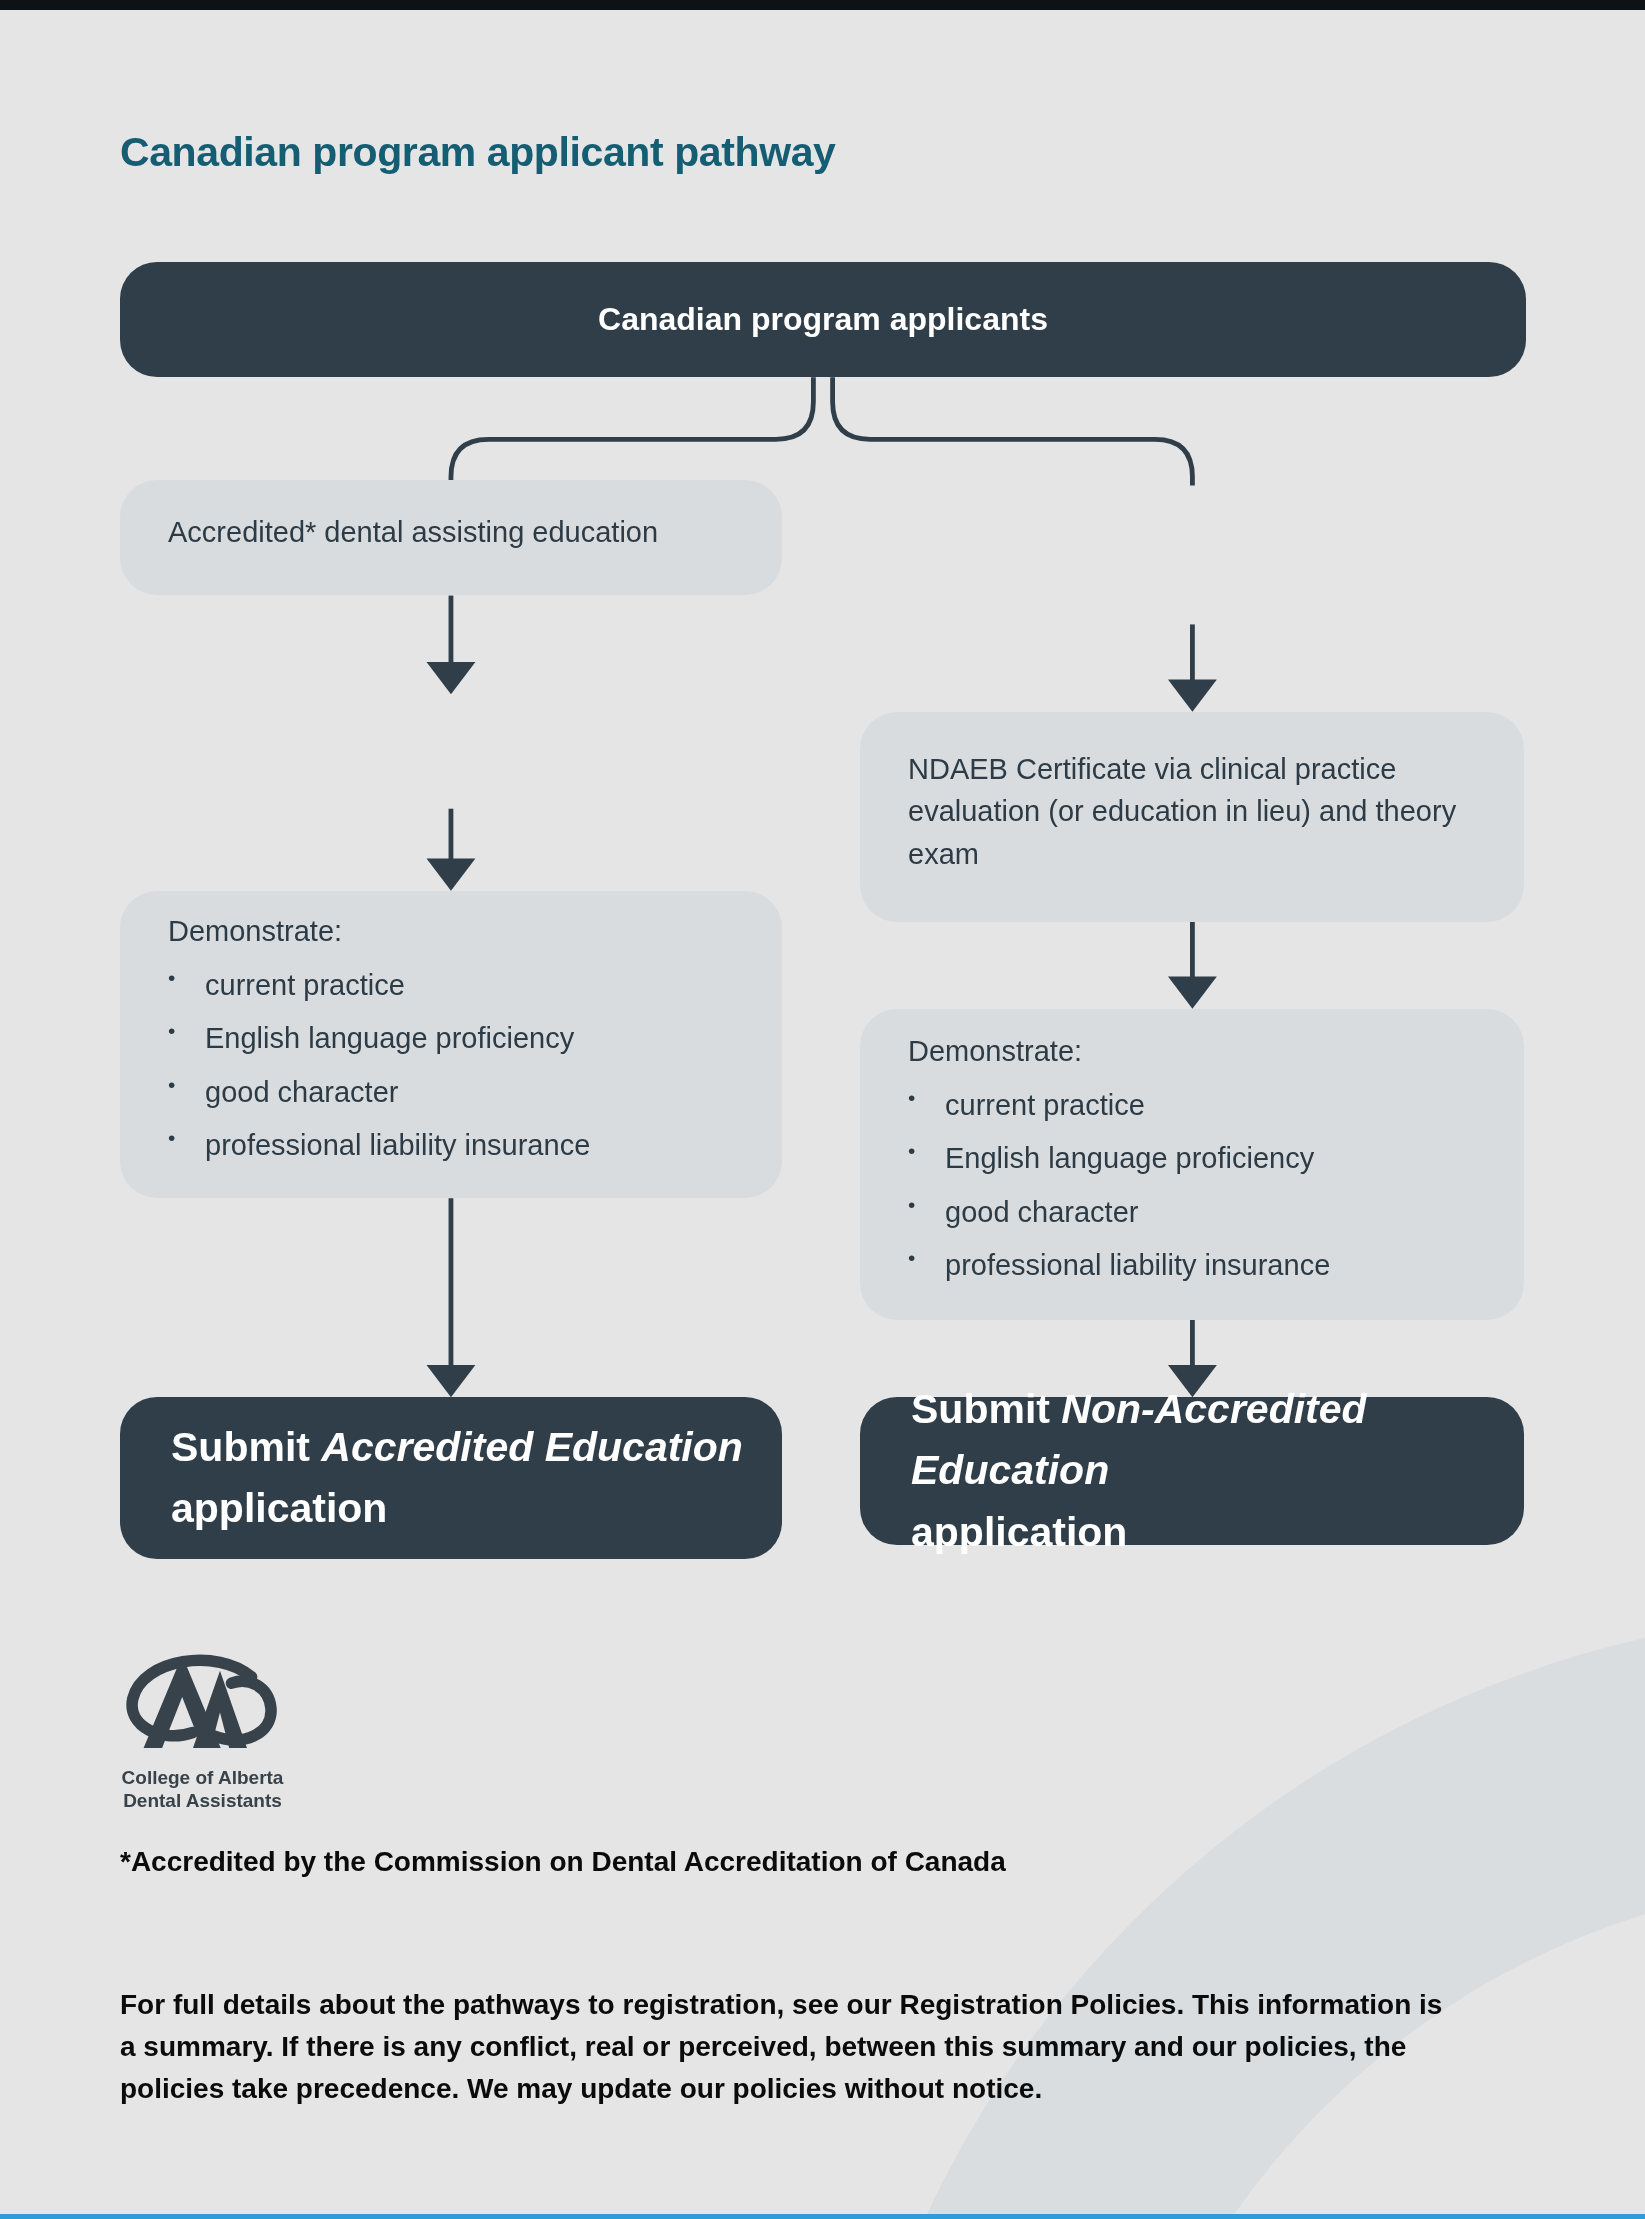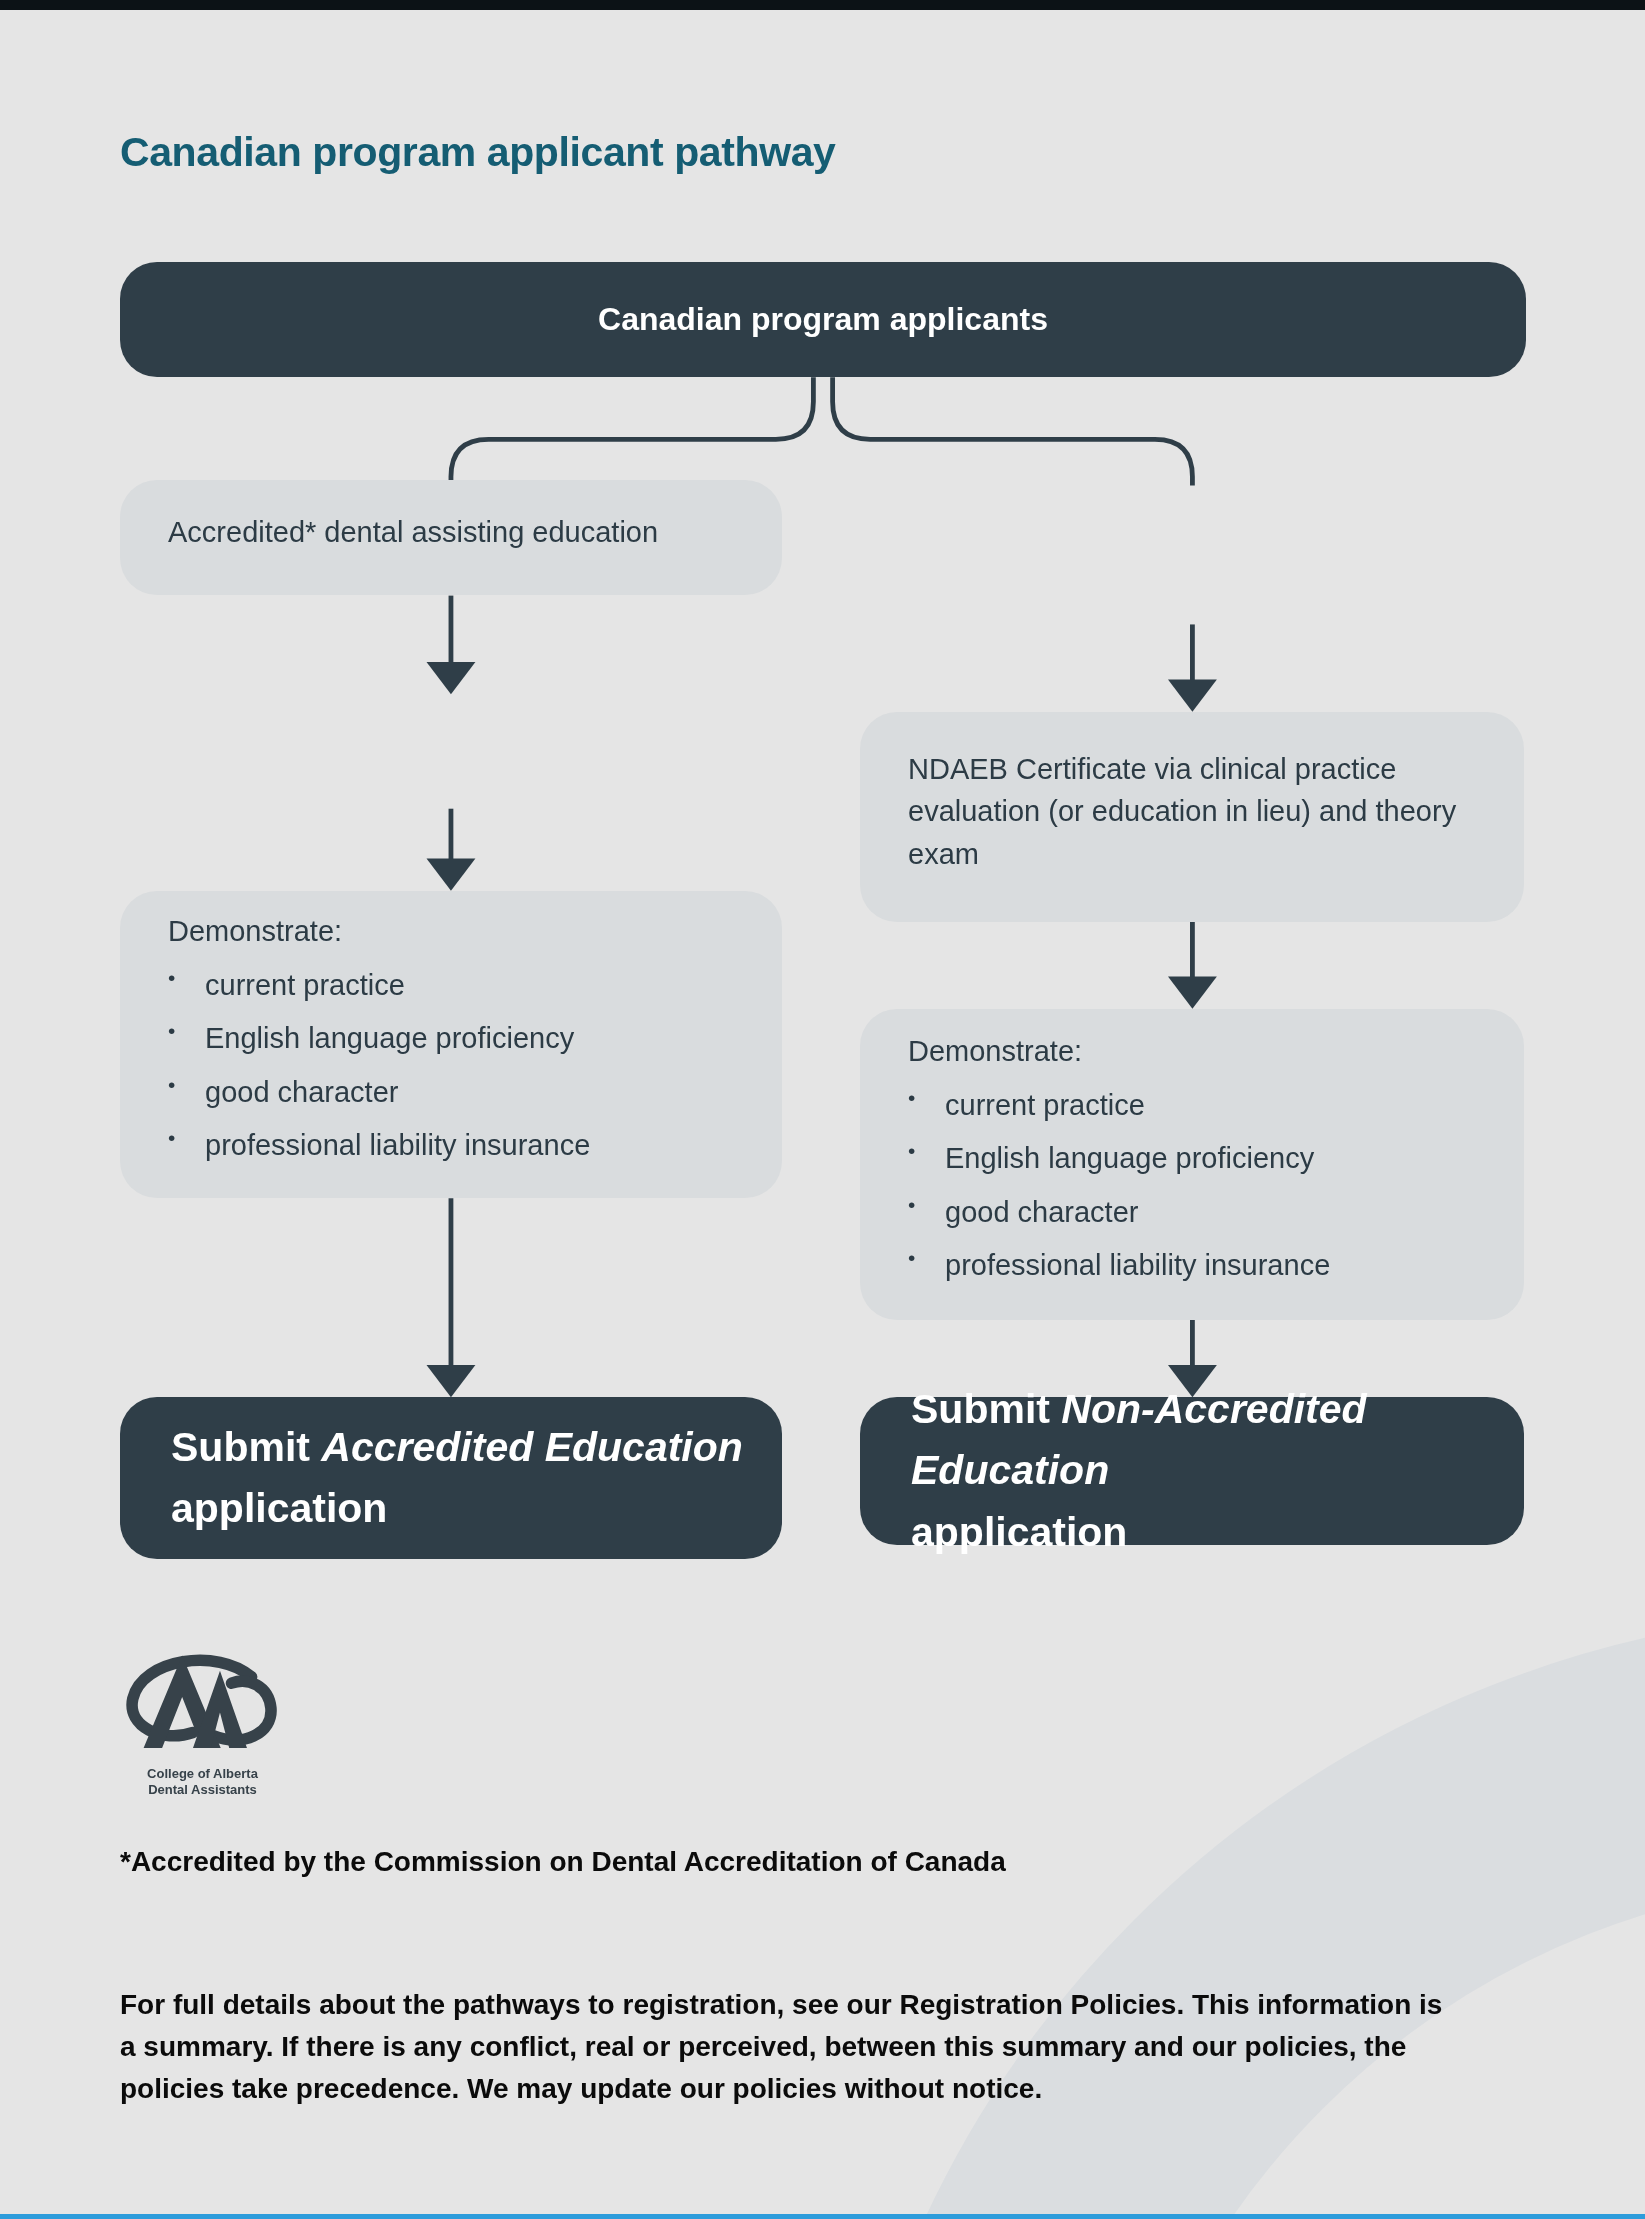--- a/index.html
+++ b/index.html
@@ -35,21 +35,21 @@
   .node-l3 { left:120px; top:891px; width:662px; height:307px; line-height:1.85; }
   .node-l4 { left:120px; top:1397px; width:662px; height:162px; }
   .node-r1 { left:860px; top:480px; width:664px; height:144px; }
   .node-r2 { left:860px; top:712px; width:664px; height:210px; }
   .node-r3 { left:860px; top:1009px; width:664px; height:311px; line-height:1.85; }
   .node-r4 { left:860px; top:1397px; width:664px; height:148px; }
   .bullets { list-style:none; margin:0; padding:0; }
   .bullets li { display:flex; }
   .bullets .dot { flex:0 0 37px; width:37px; font-size:0.72em; }
   .logo { position:absolute; left:111px; top:1649px; width:183px; text-align:center; z-index:2; }
-  .logo-text { font-size:13px; font-weight:bold; color:#37424a; line-height:1.25; margin-top:3.5px; }
+  .logo-text { font-size:19px; font-weight:bold; color:#37424a; line-height:1.25; margin-top:3.5px; }
   .fn {
     position:absolute; left:120px; z-index:2; margin:0;
     font-size:28px; font-weight:bold; color:#0b0b0b;
   }
   .fn1 { top:1846px; width:1397px; }
   .fn2 { top:1918px; width:1397px; }
   .fn3 { top:1984px; width:1336px; line-height:1.5; }
 </style>
 </head>
 <body>

